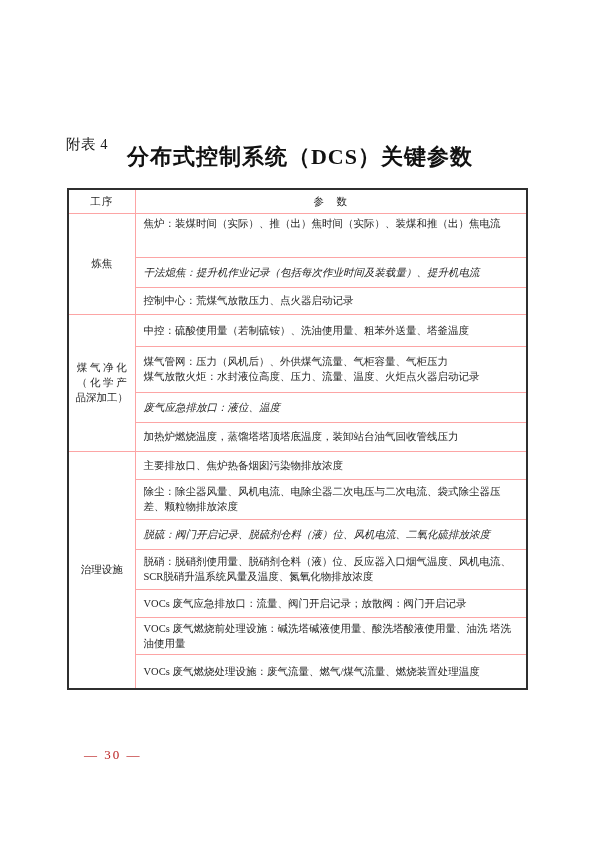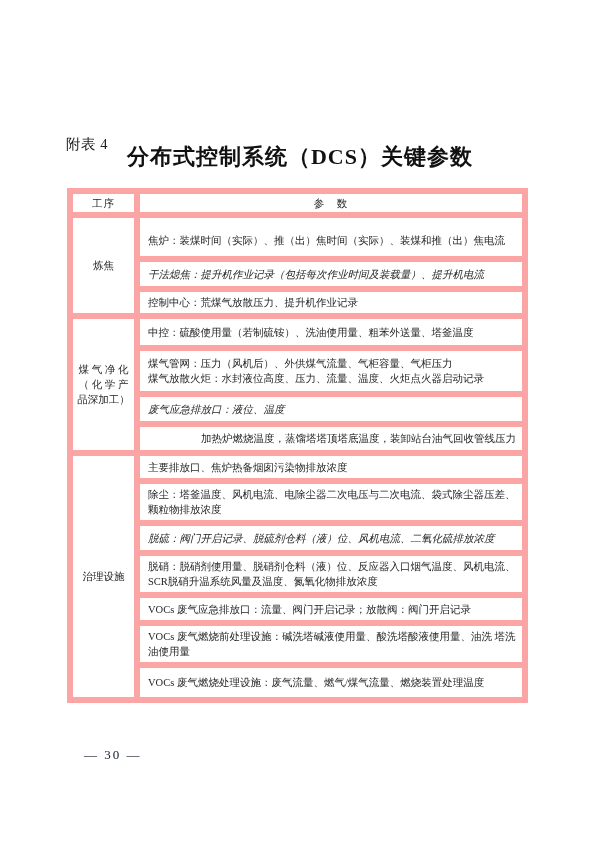--- a/index.html
+++ b/index.html
@@ -37,21 +37,21 @@
   }
   table.dcs {
     position: absolute;
     left: 67px;
     top: 188px;
     width: 461px;
     border-collapse: collapse;
     table-layout: fixed;
   }
   table.dcs th, table.dcs td {
-    border: 6px solid #fca5a5;
+    border: 1px solid #fca5a5;
     font-size: 10.5px;
     line-height: 15px;
     color: #262626;
     white-space: pre-line;
   }
   table.dcs { border: 2px solid #2f2f2f; }
   table.dcs th.col-process, td.process-cell { width: 67px; }
   th.col-process, th.col-params {
     font-weight: normal;
     text-align: center;
@@ -61,37 +61,37 @@
   td.process-cell {
     text-align: center;
     vertical-align: middle;
     padding: 14px 1px;
     line-height: 16px;
   }
   td.param-cell {
     vertical-align: middle;
     padding: 3px 6px 3px 8px;
   }
-  td.va-top { vertical-align: top; padding-top: 15px; margin-top: 40px; }
+  td.va-top { vertical-align: top; padding-top: 2px; margin-top: 40px; }
   .rh44 { height: 44px; }
   .rh30 { height: 30px; font-style: italic; }
   .rh27 { height: 27px; }
   .rh32 { height: 32px; margin-top: 40px; }
   .rh46 { height: 46px; }
-  .rh29 { height: 29px; text-align: right; }
+  .rh29 { height: 29px; }
   .rh28 { height: 28px; }
   .rh40 { height: 40px; }
   .rh36 { height: 36px; }
   .rh25 { height: 35px; }
   .page-number {
     position: absolute;
     left: 84px;
     top: 747px;
     font-size: 13px;
-    color: #0f172a;
+    color: #b91c1c;
     letter-spacing: 2px;
   }
 </style>
 </head>
 <body>
 
 <div class="page">
 
   <div class="appendix-label">附表 4</div>
 
@@ -106,21 +106,21 @@
     </thead>
     <tbody>
       <tr>
         <td class="process-cell" rowspan="3">炼焦</td>
         <td class="param-cell va-top rh44">焦炉：装煤时间（实际）、推（出）焦时间（实际）、装煤和推（出）焦电流</td>
       </tr>
       <tr>
         <td class="param-cell rh30">干法熄焦：提升机作业记录（包括每次作业时间及装载量）、提升机电流</td>
       </tr>
       <tr>
-        <td class="param-cell rh27">控制中心：荒煤气放散压力、提升机作业记录</td>
+        <td class="param-cell rh27">控制中心：荒煤气放散压力、点火器启动记录</td>
       </tr>
 
       <tr>
         <td class="process-cell" rowspan="4">煤 气 净 化
 （ 化 学 产
 品深加工）</td>
         <td class="param-cell rh32">中控：硫酸使用量（若制硫铵）、洗油使用量、粗苯外送量、塔釜温度</td>
       </tr>
       <tr>
         <td class="param-cell rh46">煤气管网：压力（风机后）、外供煤气流量、气柜容量、气柜压力
@@ -131,21 +131,21 @@
       </tr>
       <tr>
         <td class="param-cell rh29">加热炉燃烧温度，蒸馏塔塔顶塔底温度，装卸站台油气回收管线压力</td>
       </tr>
 
       <tr>
         <td class="process-cell" rowspan="7">治理设施</td>
         <td class="param-cell rh28">主要排放口、焦炉热备烟囱污染物排放浓度</td>
       </tr>
       <tr>
-        <td class="param-cell rh40">除尘：塔釜温度、风机电流、电除尘器二次电压与二次电流、袋式除尘器压差、颗粒物排放浓度</td>
+        <td class="param-cell rh40">除尘：除尘器风量、风机电流、电除尘器二次电压与二次电流、袋式除尘器压差、颗粒物排放浓度</td>
       </tr>
       <tr>
         <td class="param-cell rh30">脱硫：阀门开启记录、脱硫剂仓料（液）位、风机电流、二氧化硫排放浓度</td>
       </tr>
       <tr>
         <td class="param-cell rh40">脱硝：脱硝剂使用量、脱硝剂仓料（液）位、反应器入口烟气温度、风机电流、SCR脱硝升温系统风量及温度、氮氧化物排放浓度</td>
       </tr>
       <tr>
         <td class="param-cell rh28">VOCs 废气应急排放口：流量、阀门开启记录；放散阀：阀门开启记录</td>
       </tr>

